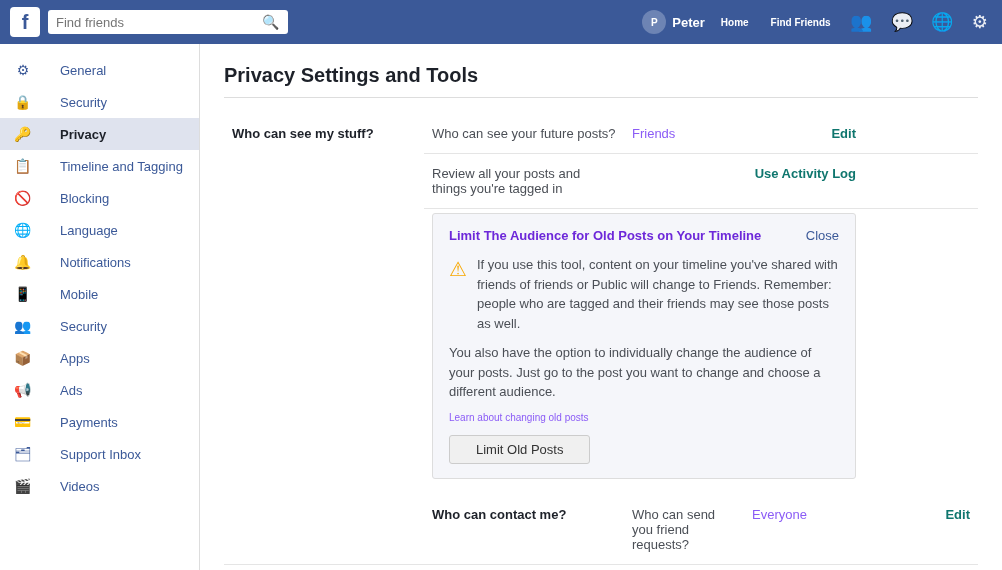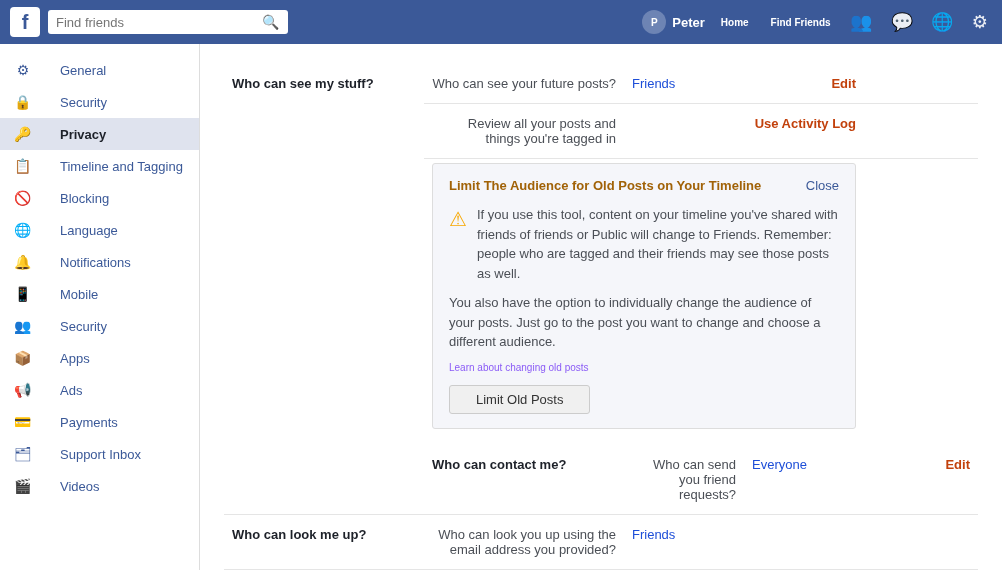--- a/index.html
+++ b/index.html
@@ -152,34 +152,33 @@
     .settings-label {
       font-weight: bold;
       color: #1d2129;
       width: 200px;
       white-space: nowrap;
       font-size: 13px;
     }
     .settings-desc {
       color: #4b4f56;
       font-size: 13px;
-      text-align: right;
     }
     .settings-value {
-      color: #1d4ed8;
+      color: #8b5cf6;
       font-size: 13px;
       width: 120px;
       margin-left: 15px;
     }
     .settings-action {
       text-align: right;
       white-space: nowrap;
     }
     .edit-link {
-      color: #c2410c;
+      color: #0f766e;
       font-size: 13px;
       cursor: pointer;
       text-decoration: none;
       font-weight: bold;
     }
 
     
     .expanded-panel {
       background: #f5f6fa;
       border: 1px solid #ddd;
@@ -189,21 +188,21 @@
     }
     .expanded-panel-header {
       display: flex;
       justify-content: space-between;
       align-items: center;
       margin-bottom: 12px;
     }
     .expanded-panel-title {
       font-weight: bold;
       font-size: 13px;
-      color: #a16207;
+      color: #6d28d9;
     }
     .close-link {
       color: #3b5998;
       font-size: 13px;
       cursor: pointer;
       text-decoration: none;
     }
     .warning-box {
       display: flex;
       gap: 10px;
@@ -323,20 +322,21 @@
       <span class="sidebar-icon">🗂</span>
       <span class="sidebar-label">Support Inbox</span>
     </div>
     <div class="sidebar-item">
       <span class="sidebar-icon">🎬</span>
       <span class="sidebar-label">Videos</span>
     </div>
   </aside>
 
   <main class="main-content">
+    <h1 class="page-title">Privacy Settings and Tools</h1>
 
     <table class="settings-table">
 
       <tbody>
           <tr class="settings-row">
         <td class="settings-label" rowspan="4">Who can see my stuff?</td>
         <td class="settings-desc">Who can see your future posts?</td>
         <td class="settings-value">Friends</td>
         <td class="settings-action">
           <a class="edit-link">Edit</a>

